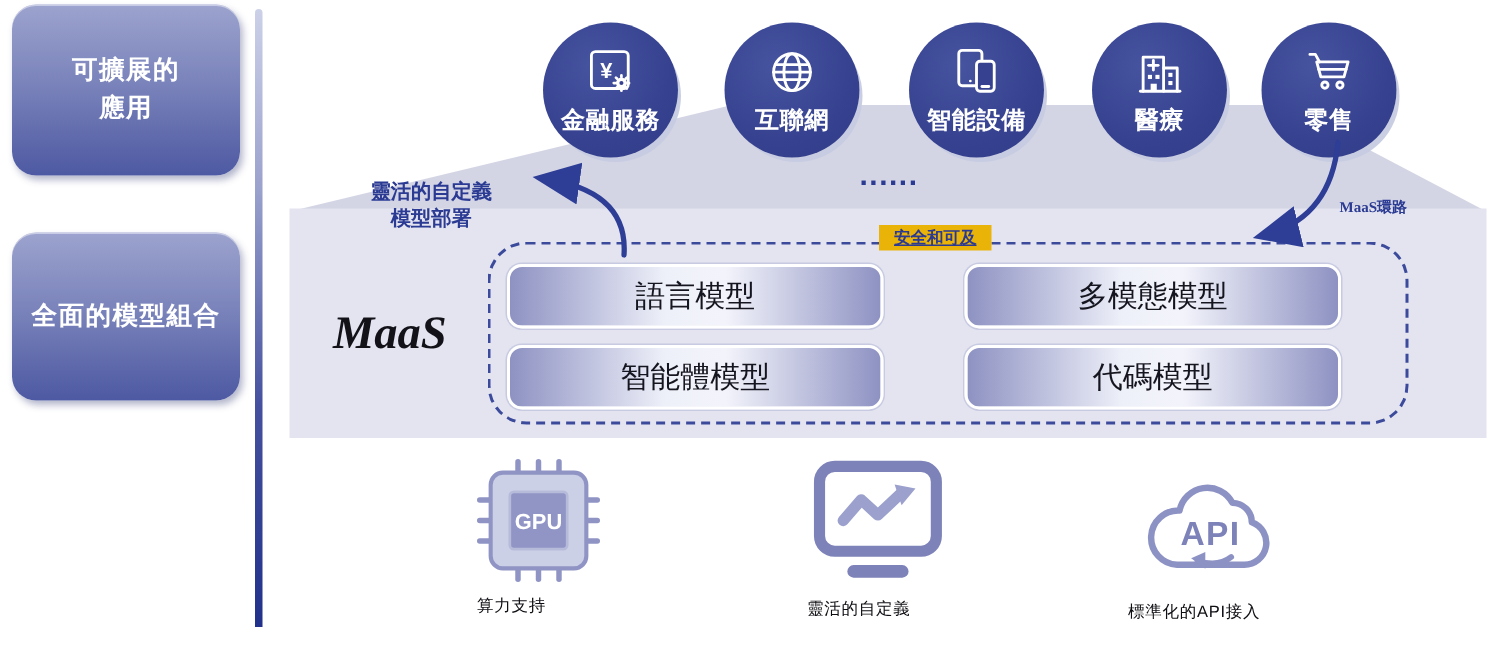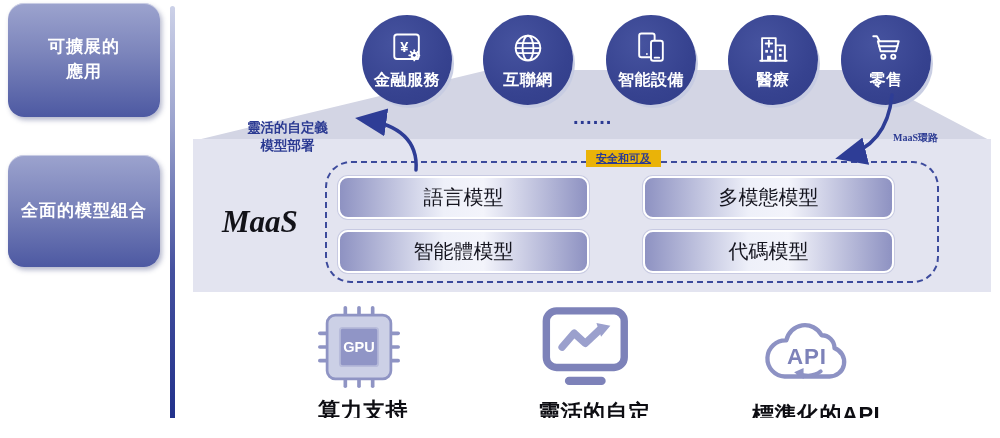--- a/index.html
+++ b/index.html
@@ -57,21 +57,21 @@
     box-shadow:0 0 0 1px rgba(150,155,200,.35);}
   .pill.p1{left:338px;top:176px;}
   .pill.p2{left:643px;top:176px;}
   .pill.p3{left:338px;top:230px;}
   .pill.p4{left:643px;top:230px;}
 
   .arrows{position:absolute;left:0;top:0;width:1000px;height:438px;z-index:5;pointer-events:none;}
 
   
   .infra{position:absolute;top:306px;display:flex;flex-direction:column;align-items:flex-start;}
-  .infra .lbl{font-weight:bold;font-size:22px;color:#0d0d12;margin-top:8px;letter-spacing:.5px;}
+  .infra .lbl{font-weight:normal;font-size:11px;color:#0d0d12;margin-top:8px;letter-spacing:.5px;}
   .infra.gpu{left:318px;width:120px;}
   .infra.mon{left:538px;width:128px;}
   .infra.api{left:752px;width:142px;}
 </style>
 </head>
 <body>
 
 <div id="stage">
 
   <svg class="mountain">

